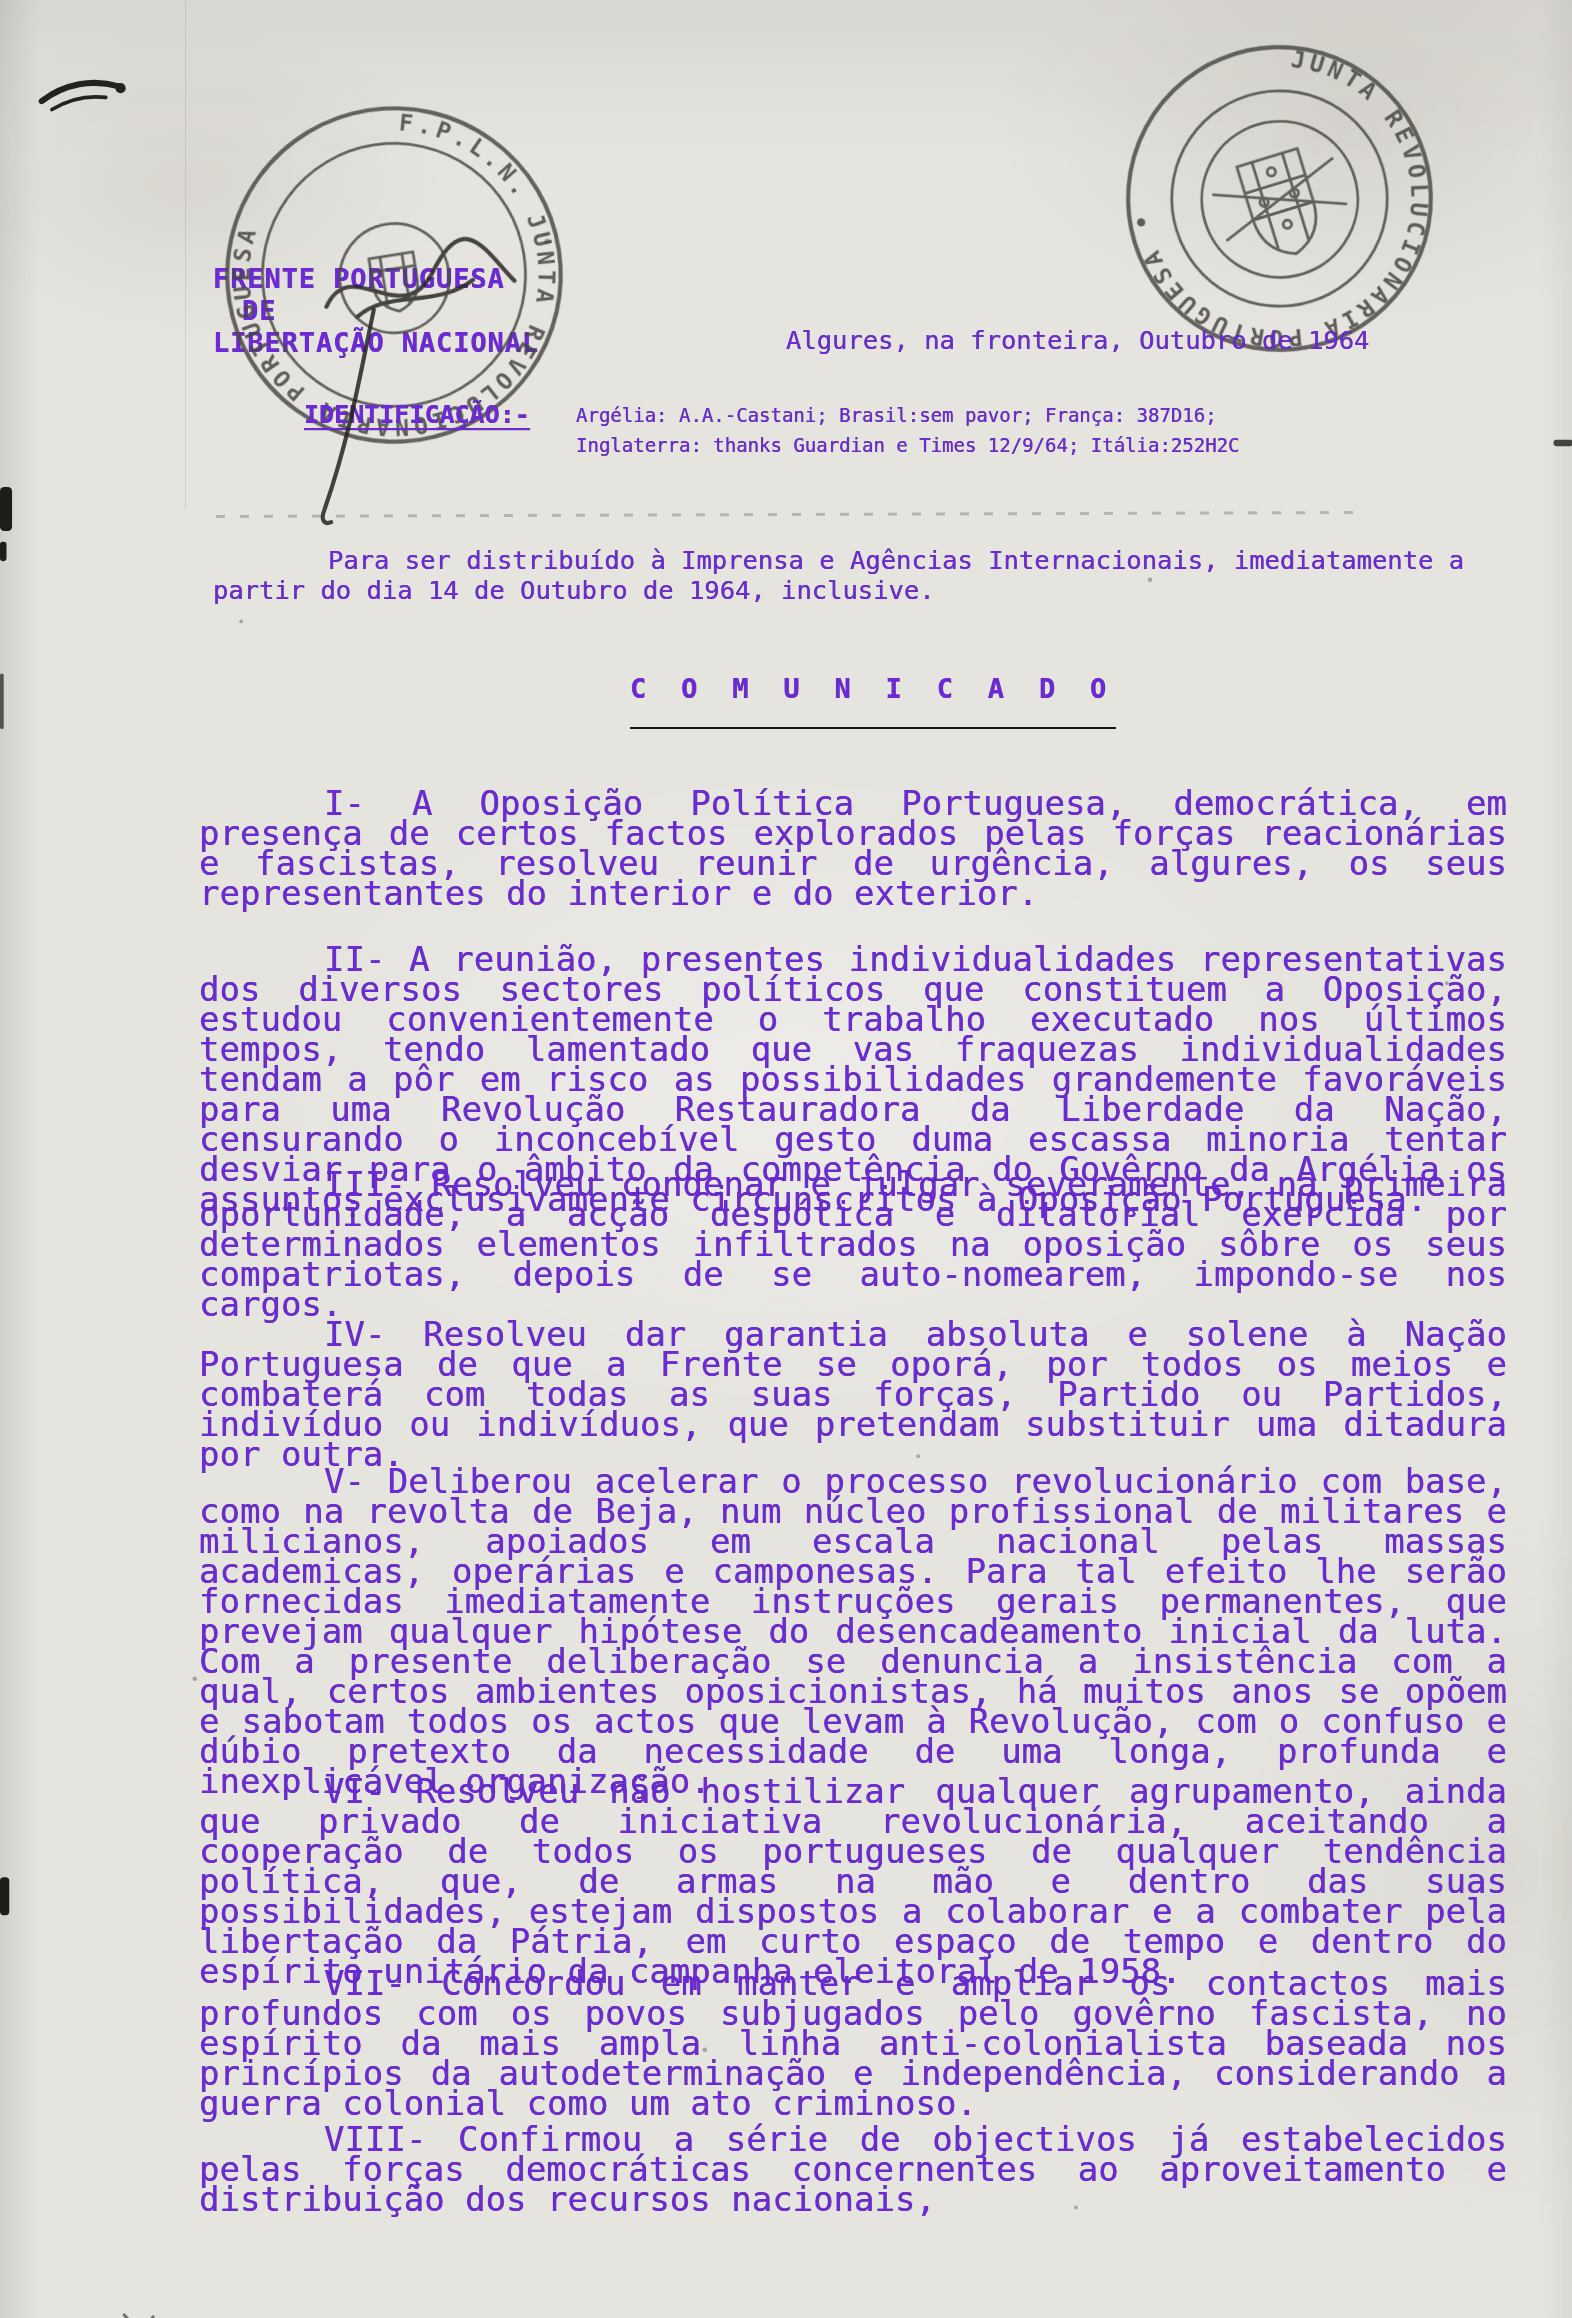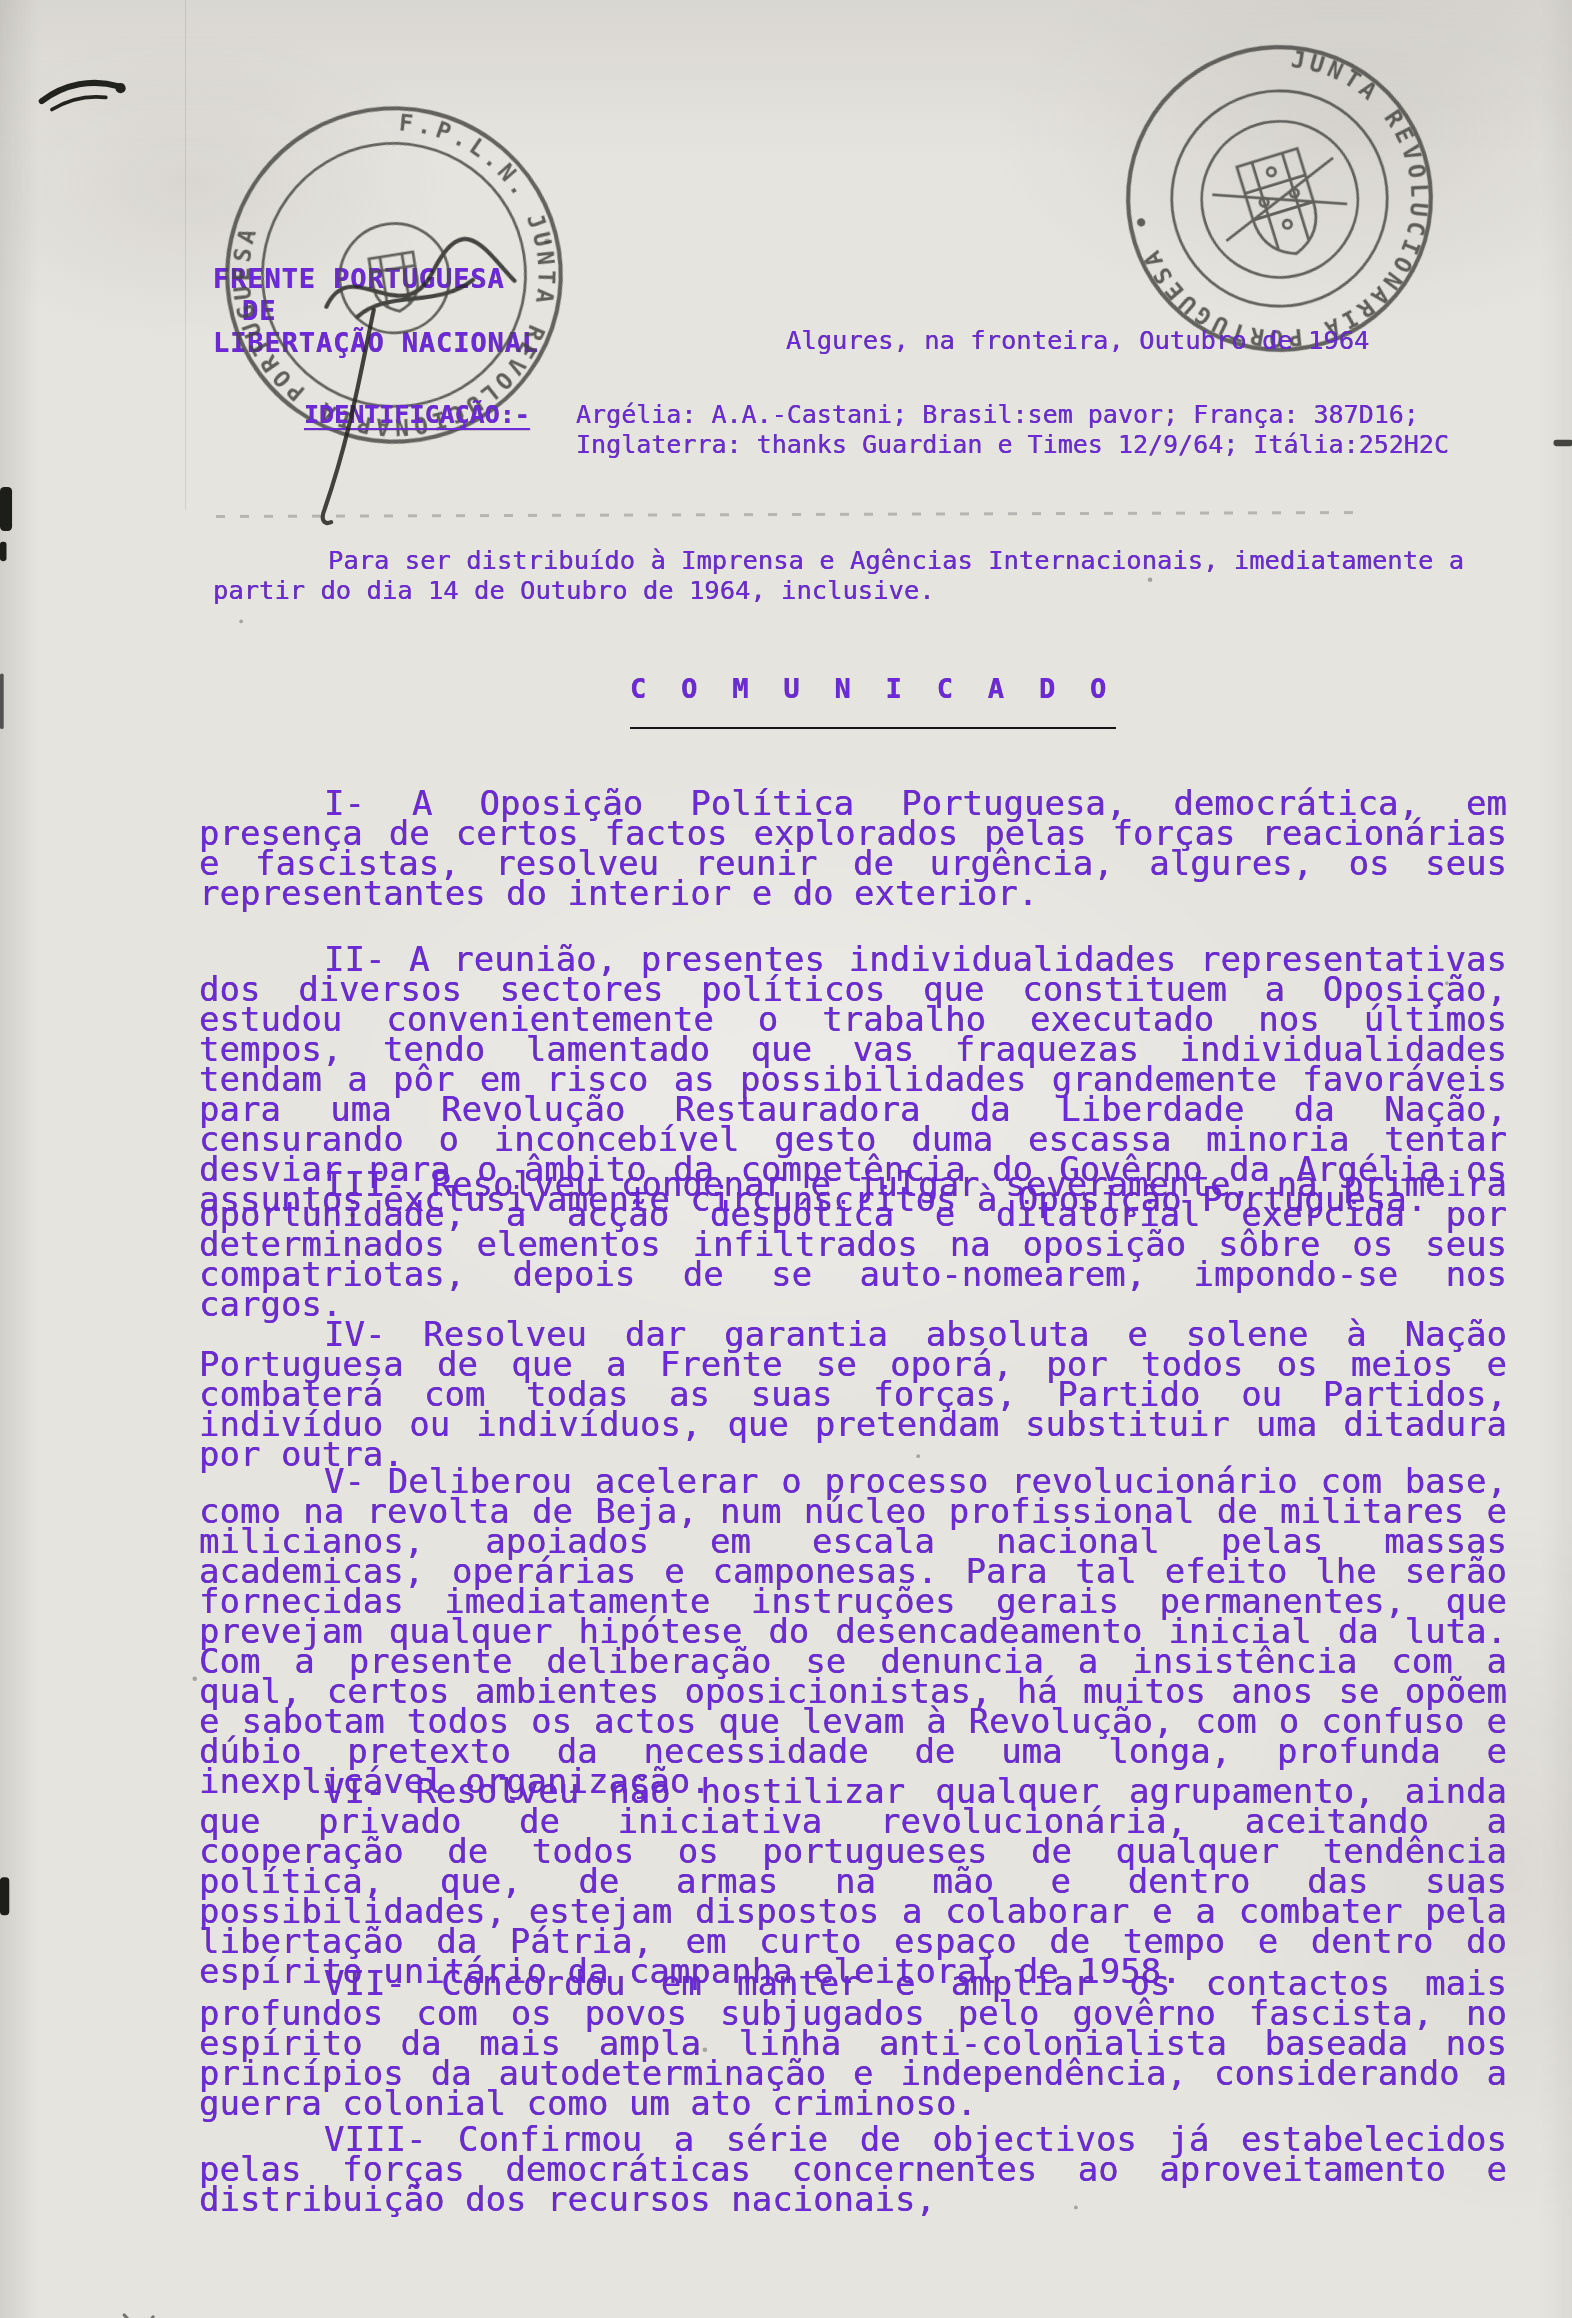--- a/index.html
+++ b/index.html
@@ -28,21 +28,21 @@
   }
   .org .l2{padding-left:29px;}
   .dateline{
     position:absolute;left:786px;top:325px;font-size:25.5px;white-space:nowrap;z-index:3;
   }
   .ident-label{
     position:absolute;left:304px;top:400px;font-size:25px;font-weight:bold;
     text-decoration:underline;text-underline-offset:4.6px;white-space:nowrap;z-index:3;
   }
   .ident-lines{
-    position:absolute;left:576px;top:400px;font-size:25px;line-height:30px;white-space:nowrap;z-index:3;
+    position:absolute;left:576px;top:400px;font-size:19px;line-height:30px;white-space:nowrap;z-index:3;
   }
   .dist{
     position:absolute;left:213px;top:545px;width:1252px;
     font-size:25.5px;line-height:30px;text-indent:115px;margin:0;
   }
   .title{
     position:absolute;left:630px;top:673px;
     font-size:27px;font-weight:bold;letter-spacing:9.3px;white-space:nowrap;
     border-bottom:2.3px solid #161616;padding-bottom:23px;
   }

